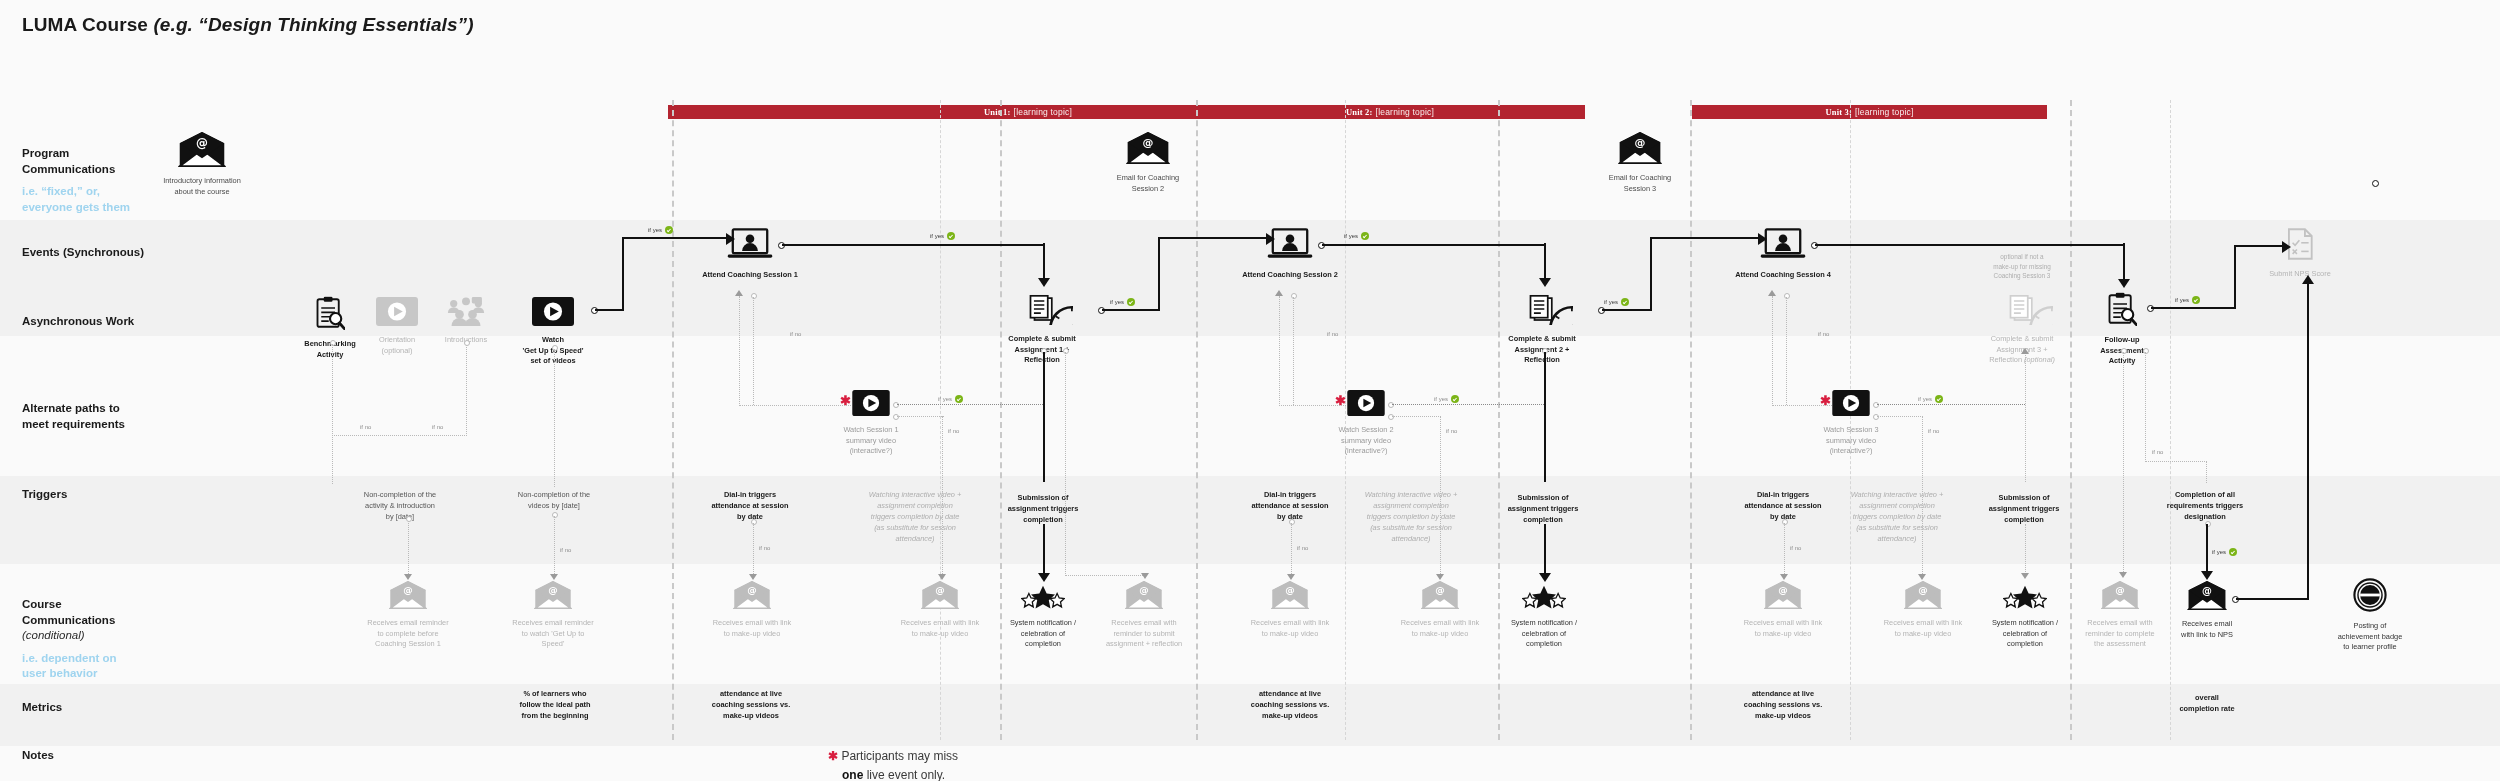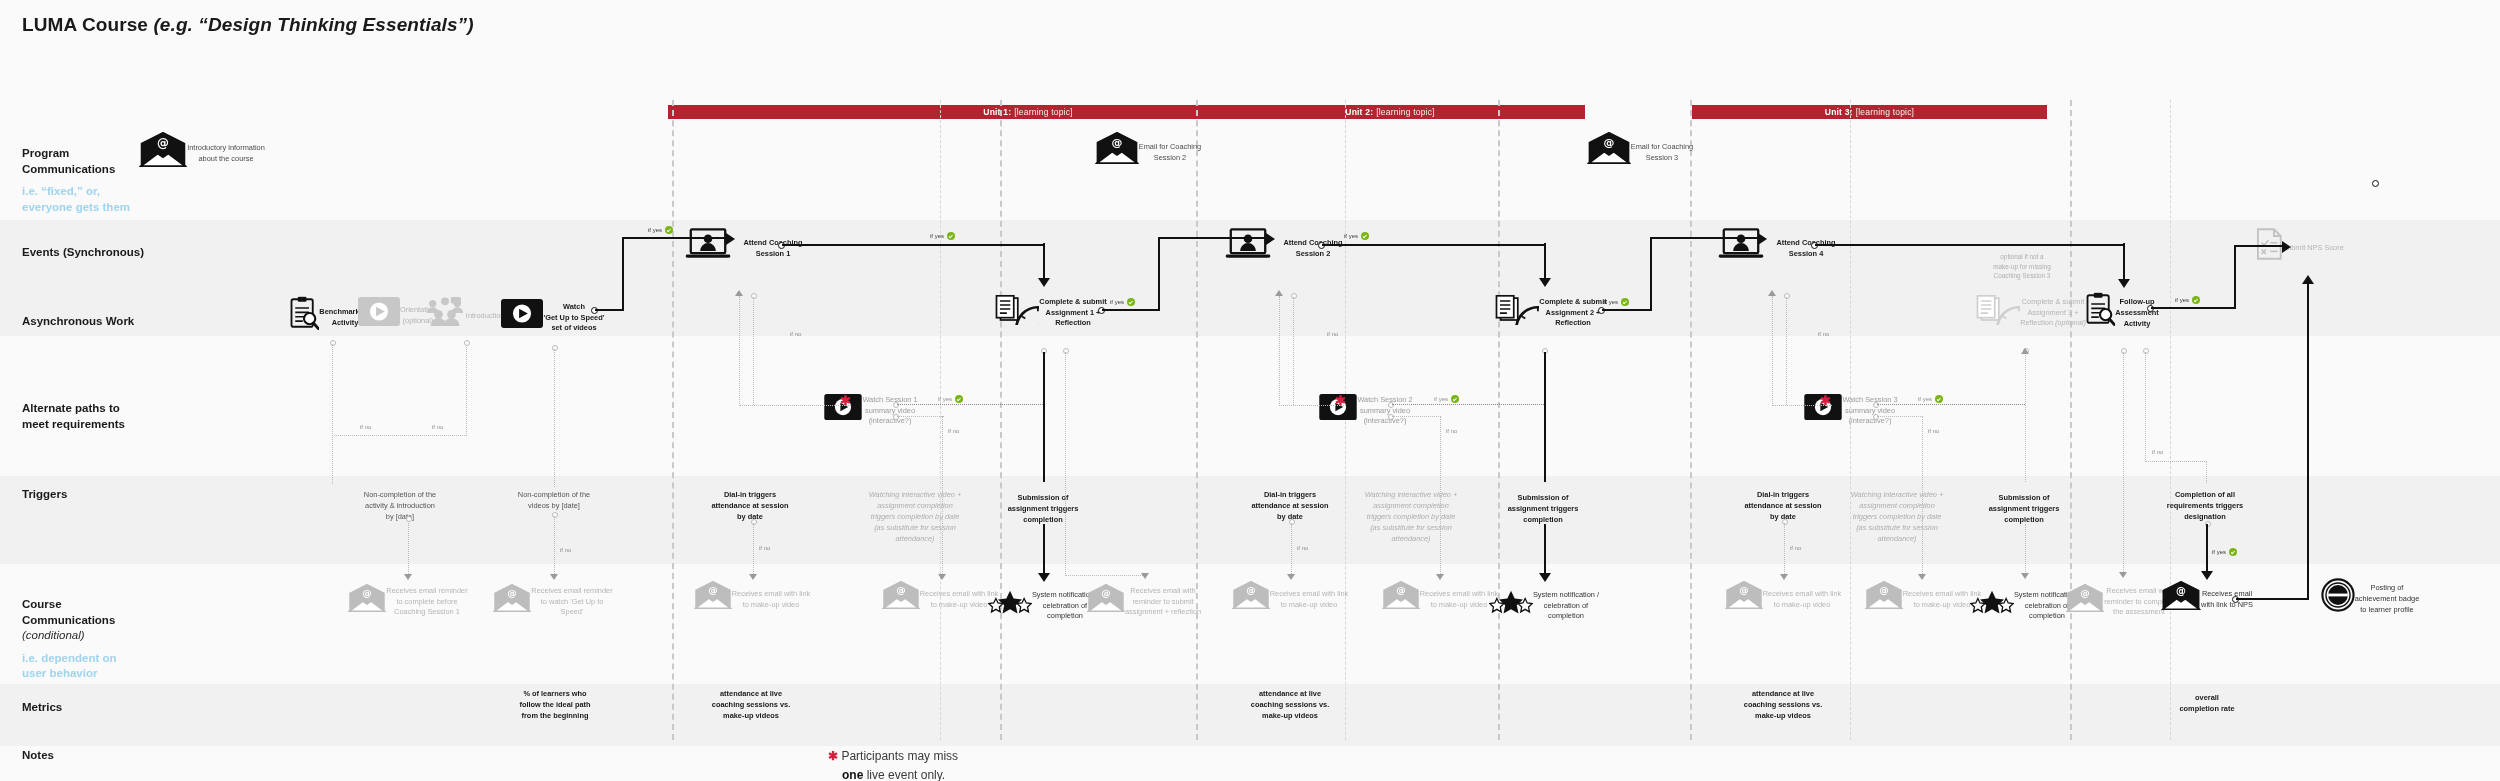--- a/index.html
+++ b/index.html
@@ -17,29 +17,29 @@
   #title i{font-weight:700;font-style:italic;}
 
   
   .rowlabel{position:absolute;left:22px;font-size:11.5px;font-weight:700;line-height:1.35;width:150px;}
   .rowlabel .sub{font-weight:400;font-style:italic;color:#2b2b2b;margin-top:13px;}
   .rowlabel .blue{display:block;margin-top:7px;color:#9fd4ef;font-weight:700;font-style:normal;}
 
   
   .unitbar{position:absolute;height:14px;background:#b32430;color:#fff;font-size:8.5px;
            display:flex;align-items:center;justify-content:center;letter-spacing:.2px;}
-  .unitbar b{font-weight:700;}
+  .unitbar b{font-weight:700;font-family:Liberation Serif, serif;}
   .unitbar span.topic{font-weight:400;opacity:.92;margin-left:3px;}
 
   
   .vsep{position:absolute;top:100px;width:0;border-left:2px dashed #c9c9c9;height:640px;}
   .vsep.lite{border-left:1px dashed #d6d6d6;}
 
   
-  .node{position:absolute;display:flex;flex-direction:row;align-items:center;width:130px;margin-left:-65px;justify-content:center;}
+  .node{position:absolute;display:flex;flex-direction:column;align-items:center;width:130px;margin-left:-65px;}
   .node .cap{font-size:7.4px;line-height:1.45;text-align:center;margin-top:5px;font-weight:700;color:#1a1a1a;}
   .node.muted .cap{color:#b4b4b4;font-weight:400;}
   .node.muted2 .cap{color:#9a9a9a;font-weight:400;}
   .node .cap i{font-style:italic;font-weight:400;}
 
   
   .txt{position:absolute;width:150px;margin-left:-75px;text-align:center;font-size:7.4px;line-height:1.5;}
   .txt.b{font-weight:700;color:#1a1a1a;}
   .txt.g{font-weight:400;color:#aeaeae;}
   .txt.d{font-weight:400;color:#555;}

